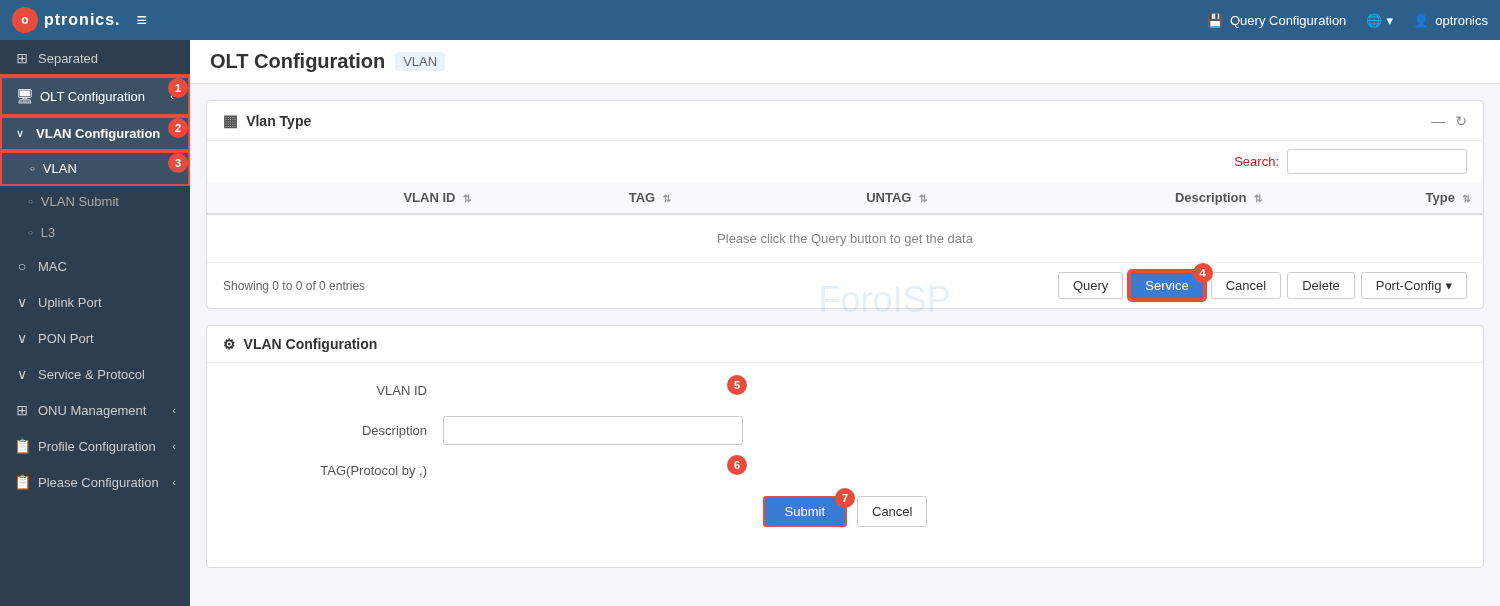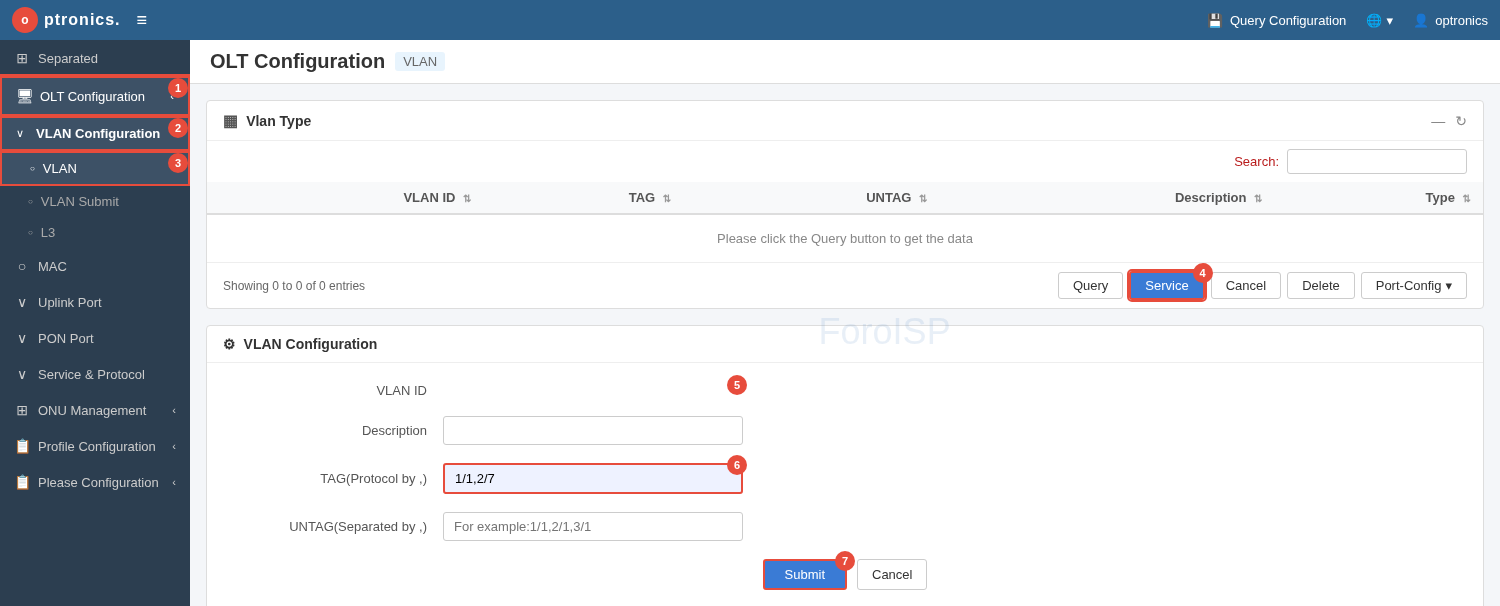--- a/index.html
+++ b/index.html
@@ -533,28 +533,23 @@
             <div class="badge-circle" style="position:absolute; top:-8px; left:480px;">5</div>
           </div>
 
           <div class="form-row">
             <label class="form-label">Description</label>
             <input type="text" class="form-input" style="">
           </div>
 
           <div class="form-row" style="position:relative;">
             <label class="form-label">TAG(Protocol by ,)</label>
-            <input type="text" class="form-input tag-highlighted" value="1/1,2/7" style="">
             <div class="badge-circle" style="position:absolute; top:-8px; left:480px;">6</div>
           </div>
 
-          <div class="form-row">
-            <label class="form-label">UNTAG(Separated by ,)</label>
-            <input type="text" class="form-input" placeholder="For example:1/1,2/1,3/1" style="">
-          </div>
 
           <div class="form-actions" style="position:relative;">
             <div style="position:relative; display:inline-block;">
               <button class="btn btn-primary" style="border: 2px solid #e74c3c; padding: 6px 20px;">Submit</button>
               <div class="badge-circle" style="position:absolute; top:-8px; right:-8px;">7</div>
             </div>
             <button class="btn">Cancel</button>
           </div>
 
         </div>

